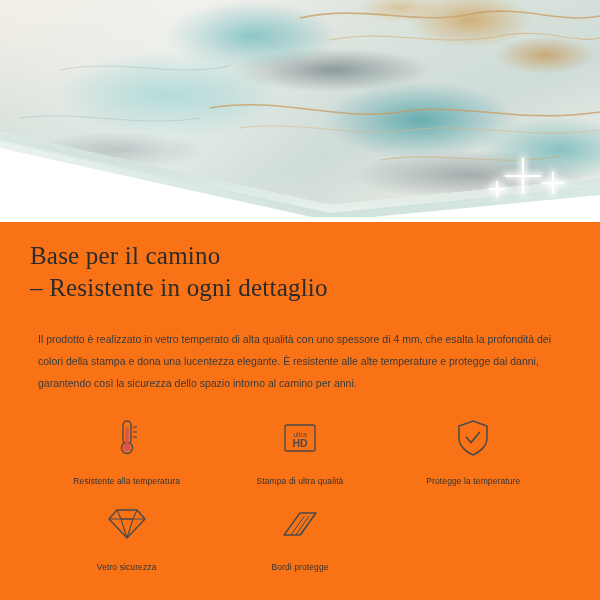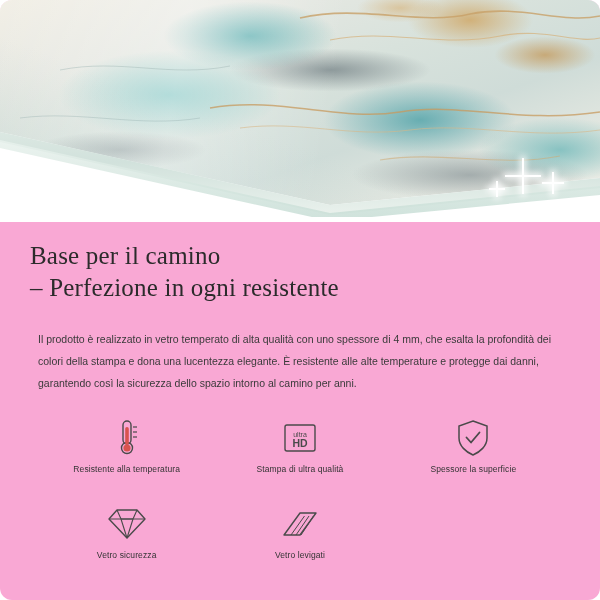--- a/index.html
+++ b/index.html
@@ -10,23 +10,22 @@
     width: 600px;
     height: 600px;
     background: #ffffff;
     font-family: "Liberation Sans", sans-serif;
     overflow: hidden;
   }
   .page {
     position: relative;
     width: 600px;
     height: 600px;
-    background: #f9a8d4;
+    background: #f97316;
     overflow: hidden;
-    border-radius: 12px;
   }
 
   
   .hero {
     position: relative;
     width: 600px;
     height: 222px;
     overflow: hidden;
     background: #ffffff;
   }
@@ -164,21 +163,21 @@
     height: 44px;
     display: flex;
     align-items: center;
     justify-content: flex-end;
   }
   .feature-label {
     font-size: 8.5px;
     color: #333333;
     text-align: center;
     letter-spacing: 0.1px;
-    margin-top: 4px;
+    margin-top: 16px;
   }
   svg { display: block; }
 </style>
 </head>
 <body>
 
 <div class="page">
 
   <div class="hero">
     <div class="hero-art"></div>
@@ -195,21 +194,21 @@
     <div class="glass-edge"></div>
     <div class="glass-edge2"></div>
     <div class="sparkle s1"></div>
     <div class="sparkle s2"></div>
     <div class="sparkle s3"></div>
   </div>
 
   <div class="content">
     <h1 class="headline">
       <span>Base per il camino</span>
-      <span class="l2">– Perfezione in ogni resistente</span>
+      <span class="l2">– Resistente in ogni dettaglio</span>
     </h1>
     <p class="body-copy">Il prodotto è realizzato in vetro temperato di alta qualità con uno spessore di 4 mm, che esalta la profondità dei colori della stampa e dona una lucentezza elegante. È resistente alle alte temperature e protegge dai danni, garantendo così la sicurezza dello spazio intorno al camino per anni.</p>
 
     <div class="features">
 
       <div class="feature">
         <div class="feature-icon">
           <svg width="30" height="40" viewBox="0 0 30 40">
             <rect x="11" y="3" width="8" height="23" rx="4" fill="none" stroke="#4a4a4a" stroke-width="1.4"></rect>
             <circle cx="15" cy="30" r="5.5" fill="none" stroke="#4a4a4a" stroke-width="1.4"></circle>
@@ -234,21 +233,21 @@
         <div class="feature-label">Stampa di ultra qualità</div>
       </div>
 
       <div class="feature">
         <div class="feature-icon">
           <svg width="34" height="40" viewBox="0 0 34 40">
             <path d="M17 3 L31 8 V20 C31 28 24 34 17 37 C10 34 3 28 3 20 V8 Z" fill="none" stroke="#4a4a4a" stroke-width="1.5"></path>
             <path d="M10.5 19.5 L15 24.5 L23.5 14.5" fill="none" stroke="#4a4a4a" stroke-width="1.8" stroke-linecap="round" stroke-linejoin="round"></path>
           </svg>
         </div>
-        <div class="feature-label">Spessore la superficie</div>
+        <div class="feature-label">Protegge la temperature</div>
       </div>
 
       <div class="feature">
         <div class="feature-icon">
           <svg width="40" height="36" viewBox="0 0 40 36">
             <path d="M10 4 H30 L38 13 L20 32 L2 13 Z" fill="none" stroke="#4a4a4a" stroke-width="1.4" stroke-linejoin="round"></path>
             <path d="M2 13 H38" stroke="#4a4a4a" stroke-width="1.1"></path>
             <path d="M10 4 L14 13 L20 32" stroke="#4a4a4a" stroke-width="1.1" fill="none"></path>
             <path d="M30 4 L26 13 L20 32" stroke="#4a4a4a" stroke-width="1.1" fill="none"></path>
             <path d="M14 13 H26" stroke="#4a4a4a" stroke-width="1.1"></path>
@@ -259,19 +258,19 @@
 
       <div class="feature">
         <div class="feature-icon">
           <svg width="40" height="34" viewBox="0 0 40 34">
             <path d="M4 28 L20 6 H36 L20 28 Z" fill="none" stroke="#4a4a4a" stroke-width="1.4" stroke-linejoin="round"></path>
             <line x1="11" y1="28" x2="24.5" y2="9" stroke="#4a4a4a" stroke-width="1"></line>
             <line x1="16" y1="28" x2="29" y2="9" stroke="#4a4a4a" stroke-width="1"></line>
             <line x1="21" y1="28" x2="33.5" y2="9" stroke="#4a4a4a" stroke-width="1"></line>
           </svg>
         </div>
-        <div class="feature-label">Vetro levigati</div>
+        <div class="feature-label">Bordi protegge</div>
       </div>
 
 
     </div>
   </div>
 </div>
 
 </body></html>

